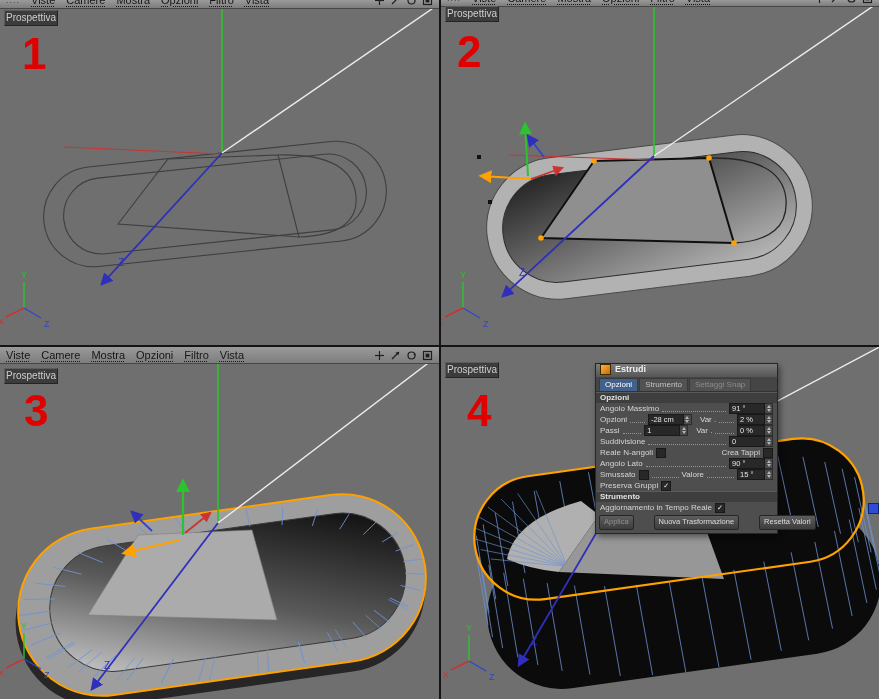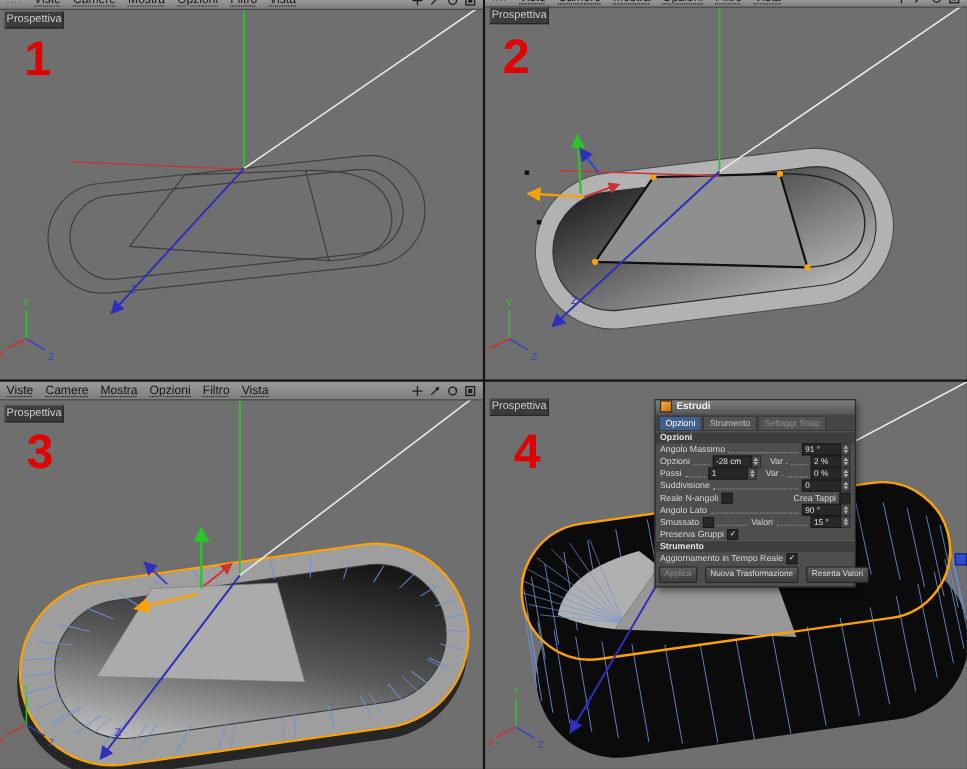--- a/index.html
+++ b/index.html
@@ -70,21 +70,21 @@
   .val.small{min-width:22px;}
   .spin{width:7px;height:9px;background:#4a4a4a;border:1px solid #2d2d2d;border-left:none;
         display:flex;flex-direction:column;align-items:center;justify-content:center;gap:1px;}
   .spin::before{content:"";border-left:2.5px solid transparent;border-right:2.5px solid transparent;
         border-bottom:3px solid #b5b5b5;}
   .spin::after{content:"";border-left:2.5px solid transparent;border-right:2.5px solid transparent;
         border-top:3px solid #b5b5b5;}
   .cb{width:8px;height:8px;background:#282828;border:1px solid #191919;display:inline-flex;
       align-items:center;justify-content:center;margin-left:3px;}
   .cb .mark{font-size:7px;color:#eaeaea;line-height:1;}
-  .btn-row{display:flex;gap:7px;padding:2px 3px 3px;}
+  .btn-row{display:flex;gap:20px;padding:2px 3px 3px;}
   .btn{height:11px;line-height:9px;background:linear-gradient(#5d5d5d,#3d3d3d);
        border:1px solid #262626;border-radius:2px;color:#dcdcdc;font-size:7.5px;
        padding:1px 4px;white-space:nowrap;cursor:default;}
   .btn.disabled{color:#8f8f8f;}
 </style>
 </head>
 <body>
 
 <svg width="0" height="0" style="position:absolute" aria-hidden="true">
   <defs>
@@ -518,21 +518,21 @@
           <span class="val">90 °</span>
           <span class="spin"></span>
         </span>
     </div>
     <div class="row">
       <span class="lbl">Smussato</span>
       <span class="cb">
           <span class="mark"></span>
         </span>
       <span class="leader"></span>
-      <span class="lbl">Valori</span>
+      <span class="lbl">Valore</span>
         <span class="leader"></span>
       <span class="field">
           <span class="val small">15 °</span>
           <span class="spin"></span>
         </span>
     </div>
     <div class="row">
       <span class="lbl">Preserva Gruppi</span>
       <span class="cb">
           <span class="mark">✓</span>

